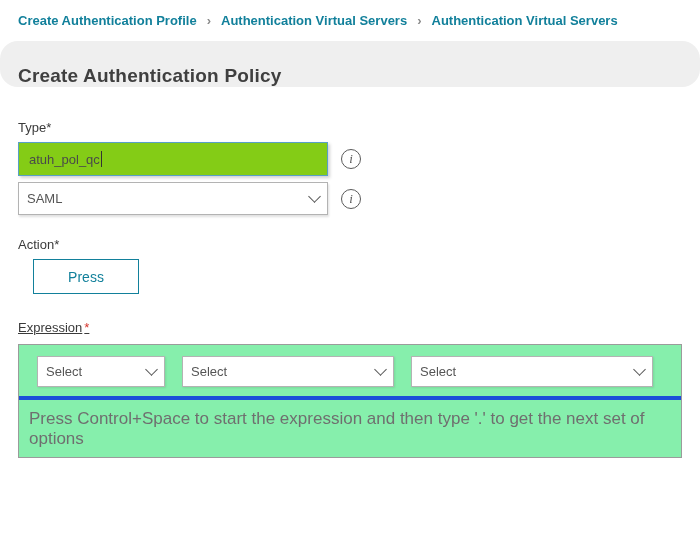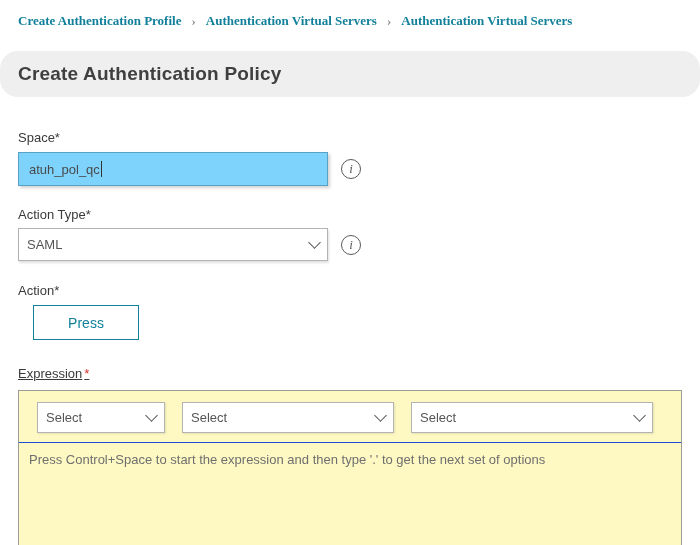--- a/index.html
+++ b/index.html
@@ -15,38 +15,37 @@
   .breadcrumb {
     padding: 13px 0 0 18px;
     width: 700px;
     white-space: nowrap;
     overflow: hidden;
     font-size: 13px;
     font-weight: bold;
     color: var(--accent, #12809b);
     display: flex;
     align-items: center;
-    font-family: Liberation Serif, serif;
   }
   .crumb { cursor: pointer; flex: 0 0 auto; }
   .sep {
     color: #8a8a8a;
     font-weight: bold;
     margin: 0 10px;
     font-size: 13px;
     flex: 0 0 auto;
   }
 
   
   .header-bar {
-    margin-top: 22px;
+    margin-top: 13px;
     height: 46px;
     background: var(--header_bg, #efefef);
     display: flex;
-    align-items: center;
+    align-items: flex-end;
     padding-left: 18px;
     border-radius: 18px;
   }
   .header-bar h1 {
     font-size: 19px;
     font-weight: bold;
     color: #3f3f3f;
     letter-spacing: 0.2px;
   }
 
@@ -62,21 +61,21 @@
   .row-atype  { margin-top: 6px; }
   .row-action { margin-top: 7px; }
 
   .textbox {
     width: 310px; height: 34px;
     border: 1px solid var(--focus_border, #58a0c6);
     box-shadow: 2px 2px 3px rgba(0,0,0,0.18);
     display: flex; align-items: center;
     padding: 0 10px;
     font-size: 13px; color: #4a4a4a;
-    background: #7dd3fc;
+    background: #84cc16;
     cursor: text;
   }
   .caret { width: 1px; height: 16px; background: #333; margin-left: 1px; }
 
   .info-icon {
     width: 20px; height: 20px;
     border-radius: 50%;
     border: 1px solid #5a5a5a;
     color: #5a5a5a;
     display: flex; align-items: center; justify-content: center;
@@ -120,38 +119,38 @@
   .btn-add  { width: 85px;  margin-left: 39px; }
   .btn-edit { width: 106px; margin-left: 15px; }
 
   .required { color: var(--required, #d5342c); margin-left: 2px; font-size: 13px; }
 
   
   .expr-box {
     margin-top: 9px;
     border: 1px solid #9b9b9b;
     width: 664px;
-    height: 160px;
-    background: #fef9c3;
+    height: 114px;
+    background: #86efac;
     display: flex;
     flex-direction: column;
   }
   .expr-selects {
     display: flex;
     gap: 17px;
     padding: 11px 0 9px 18px;
   }
   .expr-select { height: 31px; box-shadow: 1px 1px 2px rgba(0,0,0,0.10); }
   .w1 { width: 128px; }
   .w2 { width: 212px; }
   .w3 { width: 242px; }
   .expr-input {
-    border-top: 1px solid #1d4ed8;
+    border-top: 4px solid #1d4ed8;
     padding: 9px 10px;
-    font-size: 13px;
+    font-size: 17px;
     color: #6f6f6f;
     flex: 1;
     cursor: text;
   }
 </style>
 </head>
 <body>
 
 <div class="breadcrumb">
   <span class="crumb">Create Authentication Profile</span>
@@ -160,30 +159,29 @@
   <span class="sep">›</span>
   <span class="crumb">Authentication Virtual Servers</span>
 </div>
 
 <div class="header-bar">
   <h1>Create Authentication Policy</h1>
 </div>
 
 <div class="form">
 
-  <div class="lbl lbl-name">Space*</div>
+  <div class="lbl lbl-name">Type*</div>
   <div class="row row-name">
     <div class="textbox">
       <span>atuh_pol_qc</span>
       <span class="caret"></span>
     </div>
     <span class="info-icon">i</span>
   </div>
 
-  <div class="lbl lbl-atype">Action Type*</div>
   <div class="row row-atype">
     <div class="select select-main">
       <span>SAML</span>
       <span class="chev"></span>
     </div>
     <span class="info-icon">i</span>
   </div>
 
   <div class="lbl lbl-action">Action*</div>
   <div class="row row-action">

